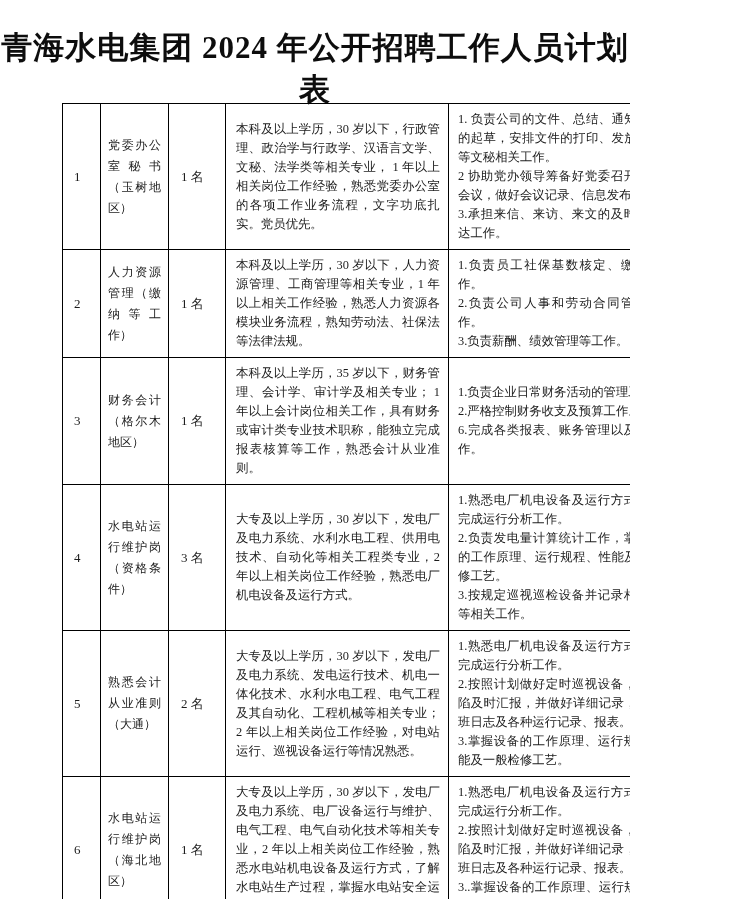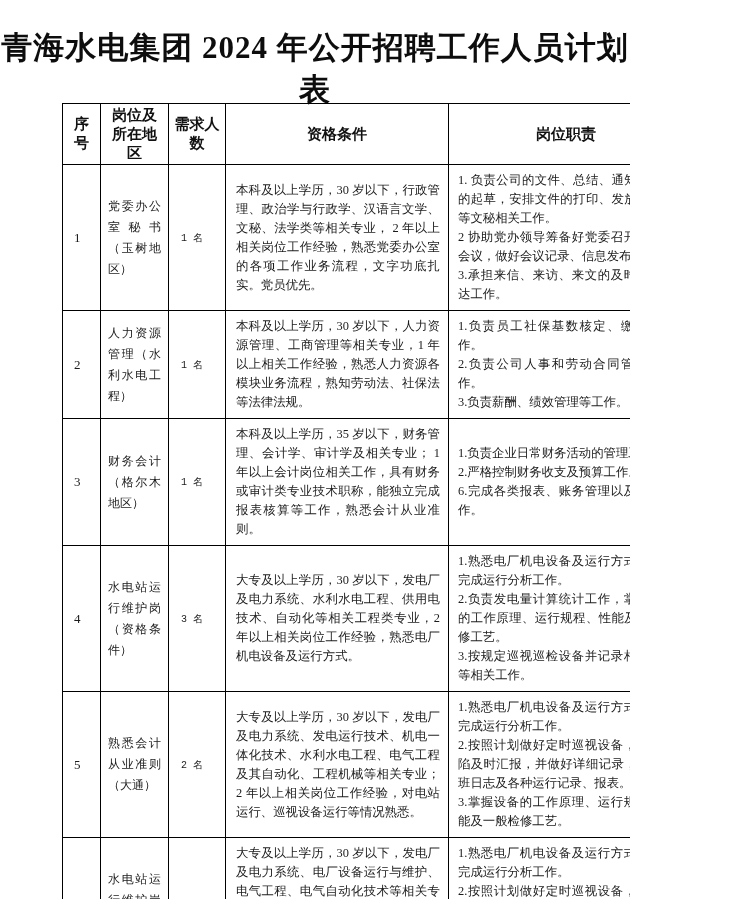--- a/index.html
+++ b/index.html
@@ -48,23 +48,22 @@
     font-size:13px;
   }
   td.c-pos {
     font-size:12px;
     line-height:1.75;
     padding:4px 7px;
     text-align:justify;
     text-justify:inter-character;
   }
   td.c-count {
-    font-size:10px;
+    font-size:13px;
     padding-left:12px;
-    font-family:Liberation Mono, monospace;
   }
   td.c-qual {
     font-size:12.4px;
     line-height:19px;
     padding:6px 8px 6px 10px;
     text-align:justify;
     text-justify:inter-character;
   }
   td.c-duty {
     font-size:12.4px;
@@ -91,41 +90,34 @@
 
   <table class="plan">
     <colgroup>
       <col style="width:38px">
       <col style="width:68px">
       <col style="width:57px">
       <col style="width:223px">
       <col style="width:235px">
     </colgroup>
     <tbody>
-      <tr class="hdr">
-        <th>序号</th>
-        <th>岗位及所在地区</th>
-        <th>需求人数</th>
-        <th>资格条件</th>
-        <th>岗位职责</th>
-      </tr>
 
       <tr class="r1">
         <td class="c-no">1</td>
         <td class="c-pos">党委办公室秘书（玉树地区）</td>
         <td class="c-count">1 名</td>
-        <td class="c-qual">本科及以上学历，30 岁以下，行政管理、政治学与行政学、汉语言文学、文秘、法学类等相关专业， 2 年以上相关岗位工作经验，熟悉党委办公室的各项工作业务流程，文字功底扎实。党员优先。</td>
+        <td class="c-qual">本科及以上学历，30 岁以下，行政管理、政治学与行政学、汉语言文学、文秘、法学类等相关专业， 1 年以上相关岗位工作经验，熟悉党委办公室的各项工作业务流程，文字功底扎实。党员优先。</td>
         <td class="c-duty">1. 负责公司的文件、总结、通知、简报的起草，安排文件的打印、发放、归档等文秘相关工作。
 2 协助党办领导筹备好党委召开的各项会议，做好会议记录、信息发布工作。
 3.承担来信、来访、来文的及时上报下达工作。</td>
       </tr>
 
       <tr class="r2">
         <td class="c-no">2</td>
-        <td class="c-pos">人力资源管理（水利水电工程）</td>
+        <td class="c-pos">人力资源管理（缴纳等工作）</td>
         <td class="c-count">1 名</td>
         <td class="c-qual">本科及以上学历，30 岁以下，人力资源管理、工商管理等相关专业，1 年以上相关工作经验，熟悉人力资源各模块业务流程，熟知劳动法、社保法等法律法规。</td>
         <td class="c-duty">1.负责员工社保基数核定、缴纳等工作。
 2.负责公司人事和劳动合同管理等工作。
 3.负责薪酬、绩效管理等工作。</td>
       </tr>
 
       <tr class="r3">
         <td class="c-no">3</td>
         <td class="c-pos">财务会计（格尔木地区）</td>

